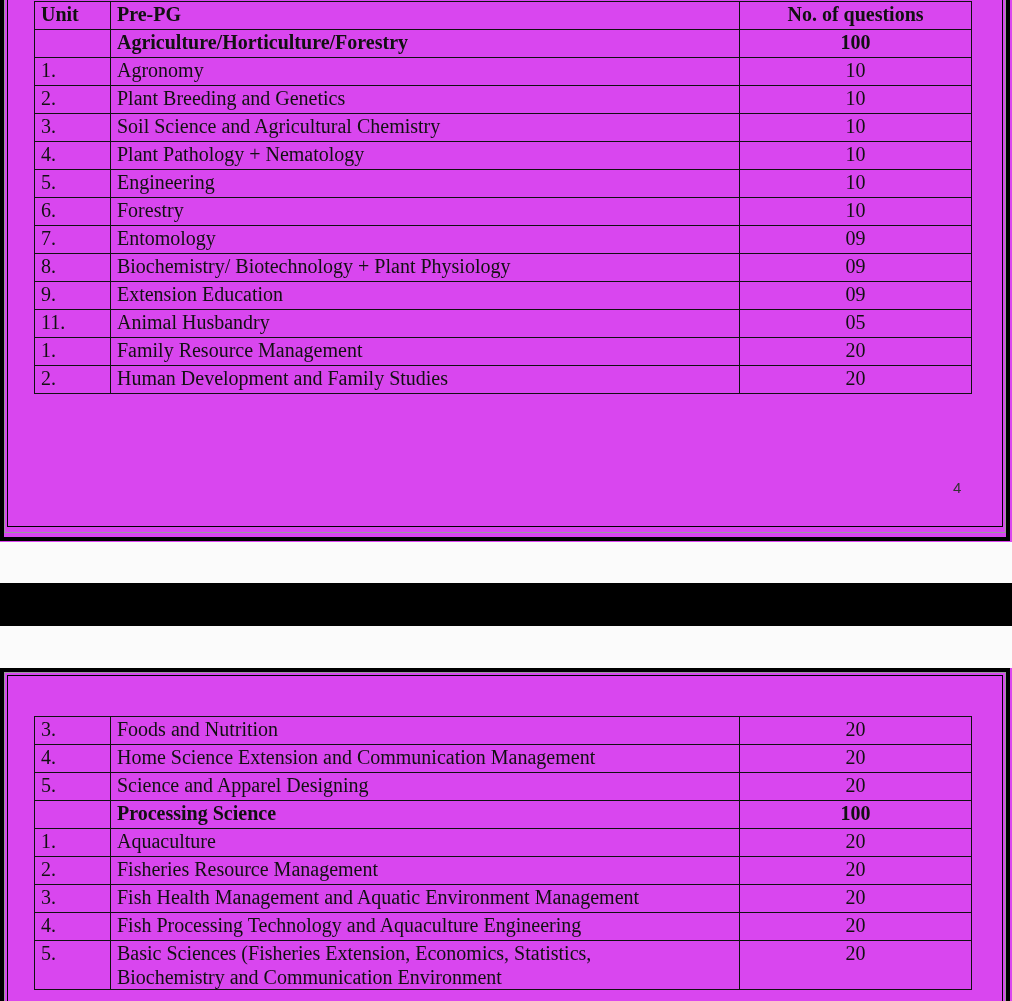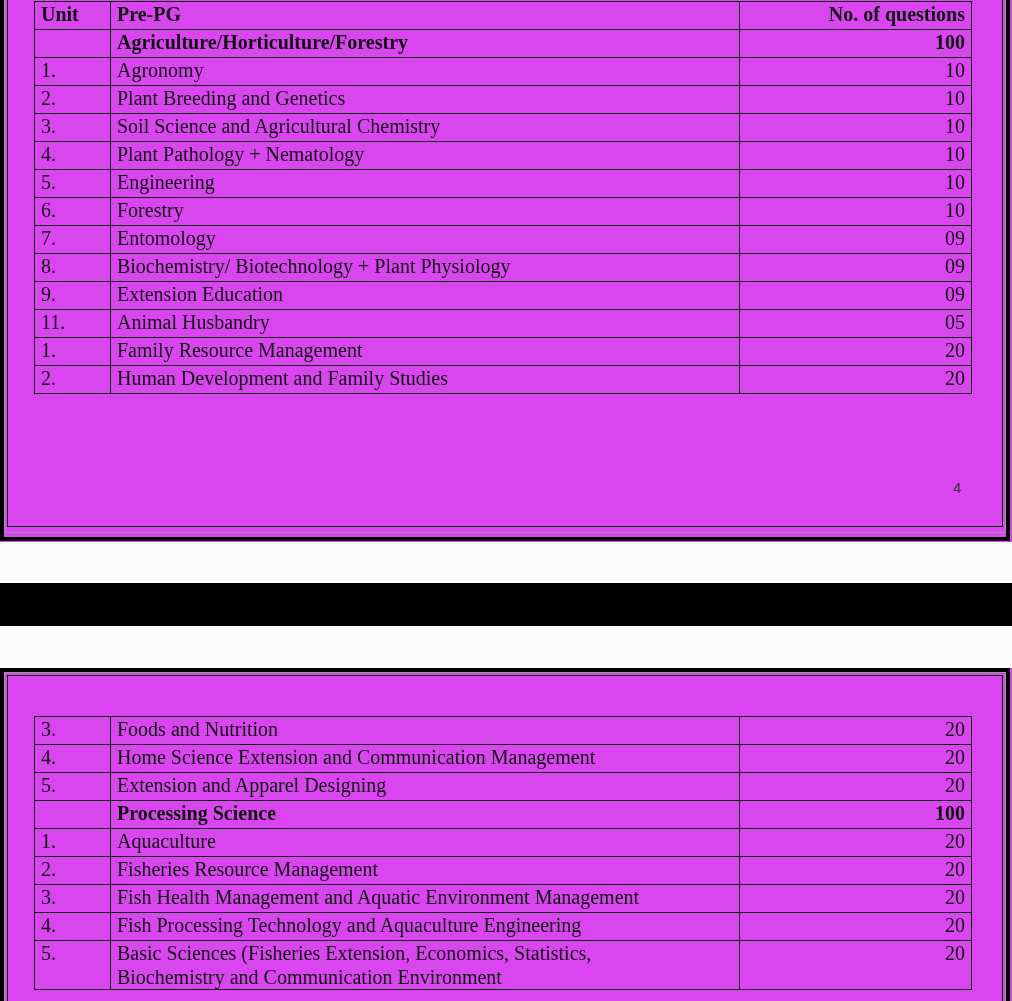--- a/index.html
+++ b/index.html
@@ -6,21 +6,21 @@
   body { width:1012px; height:1001px; background:#fbfbfb; position:relative; overflow:hidden;
          font-family:"Liberation Serif", serif; color:#111; }
   .page { position:absolute; background:#d946ef; box-sizing:border-box; }
   .frame-outer { position:absolute; border:4px solid #000; box-sizing:border-box; }
   .frame-inner { position:absolute; border:1.5px solid #000; box-sizing:border-box; }
   .frame-gap { position:absolute; border:1px solid #9a9a9a; box-sizing:border-box; }
   table.doc { position:absolute; border-collapse:collapse; font-size:20px; }
   table.doc td { border:1.5px solid #111; padding:0 6px; height:27px; line-height:24px; vertical-align:top; }
   table.doc td.unit { width:62px; }
   table.doc td.topic { width:608px; }
-  table.doc td.count { width:216px; text-align:right; }
+  table.doc td.count { width:216px; text-align:center; }
   table.doc tr.bold td { font-weight:bold; }
   .pnum { position:absolute; font-family:"Liberation Sans", sans-serif; font-size:15px; color:#333; }
   .divider { position:absolute; left:0; width:1012px; top:583px; height:43px; background:#000; }
 </style>
 </head>
 <body>
 
 <div class="page" style="left:0;top:0;width:1012px;height:542px;">
   <div class="frame-outer" style="left:0;top:-10px;width:1010px;height:551px;"></div>
   <div class="frame-gap" style="left:4px;top:-10px;width:1002px;height:543px;"></div>
@@ -120,21 +120,21 @@
           <td class="topic">Foods and Nutrition</td>
           <td class="count">20</td>
         </tr>
         <tr>
           <td class="unit">4.</td>
           <td class="topic">Home Science Extension and Communication Management</td>
           <td class="count">20</td>
         </tr>
         <tr>
           <td class="unit">5.</td>
-          <td class="topic">Extension and Apparel Designing</td>
+          <td class="topic">Science and Apparel Designing</td>
           <td class="count">20</td>
         </tr>
         <tr class="bold">
           <td class="unit"></td>
           <td class="topic">Processing Science</td>
           <td class="count">100</td>
         </tr>
         <tr>
           <td class="unit">1.</td>
           <td class="topic">Aquaculture</td>

